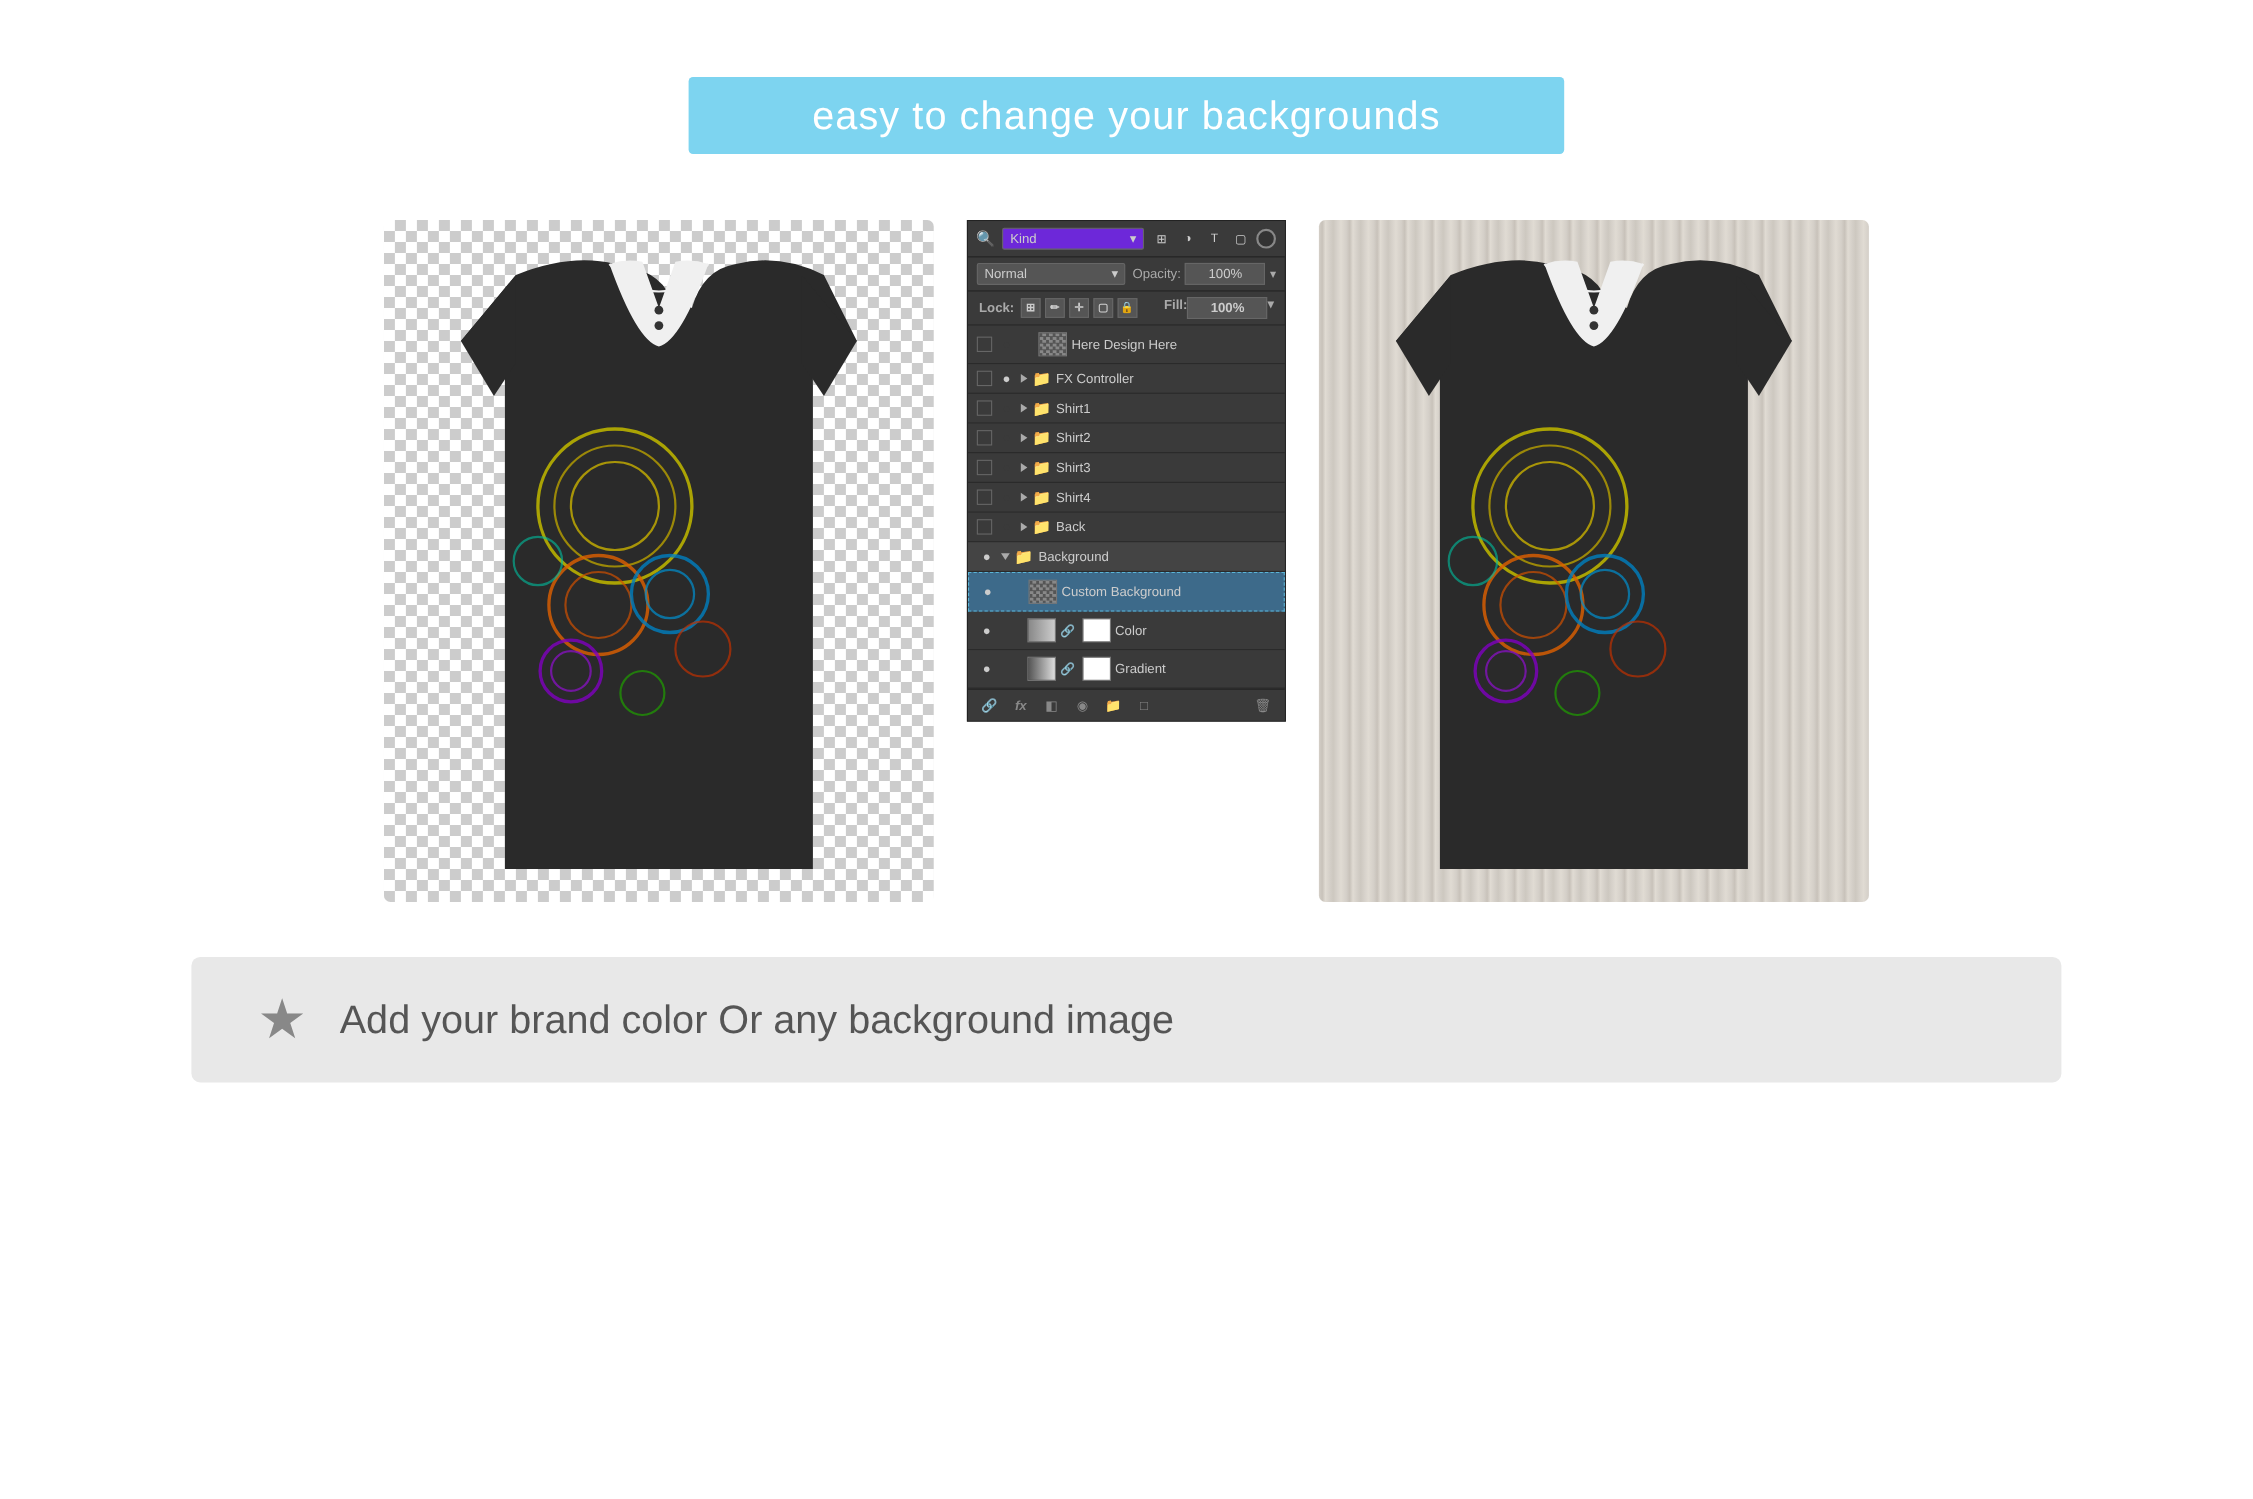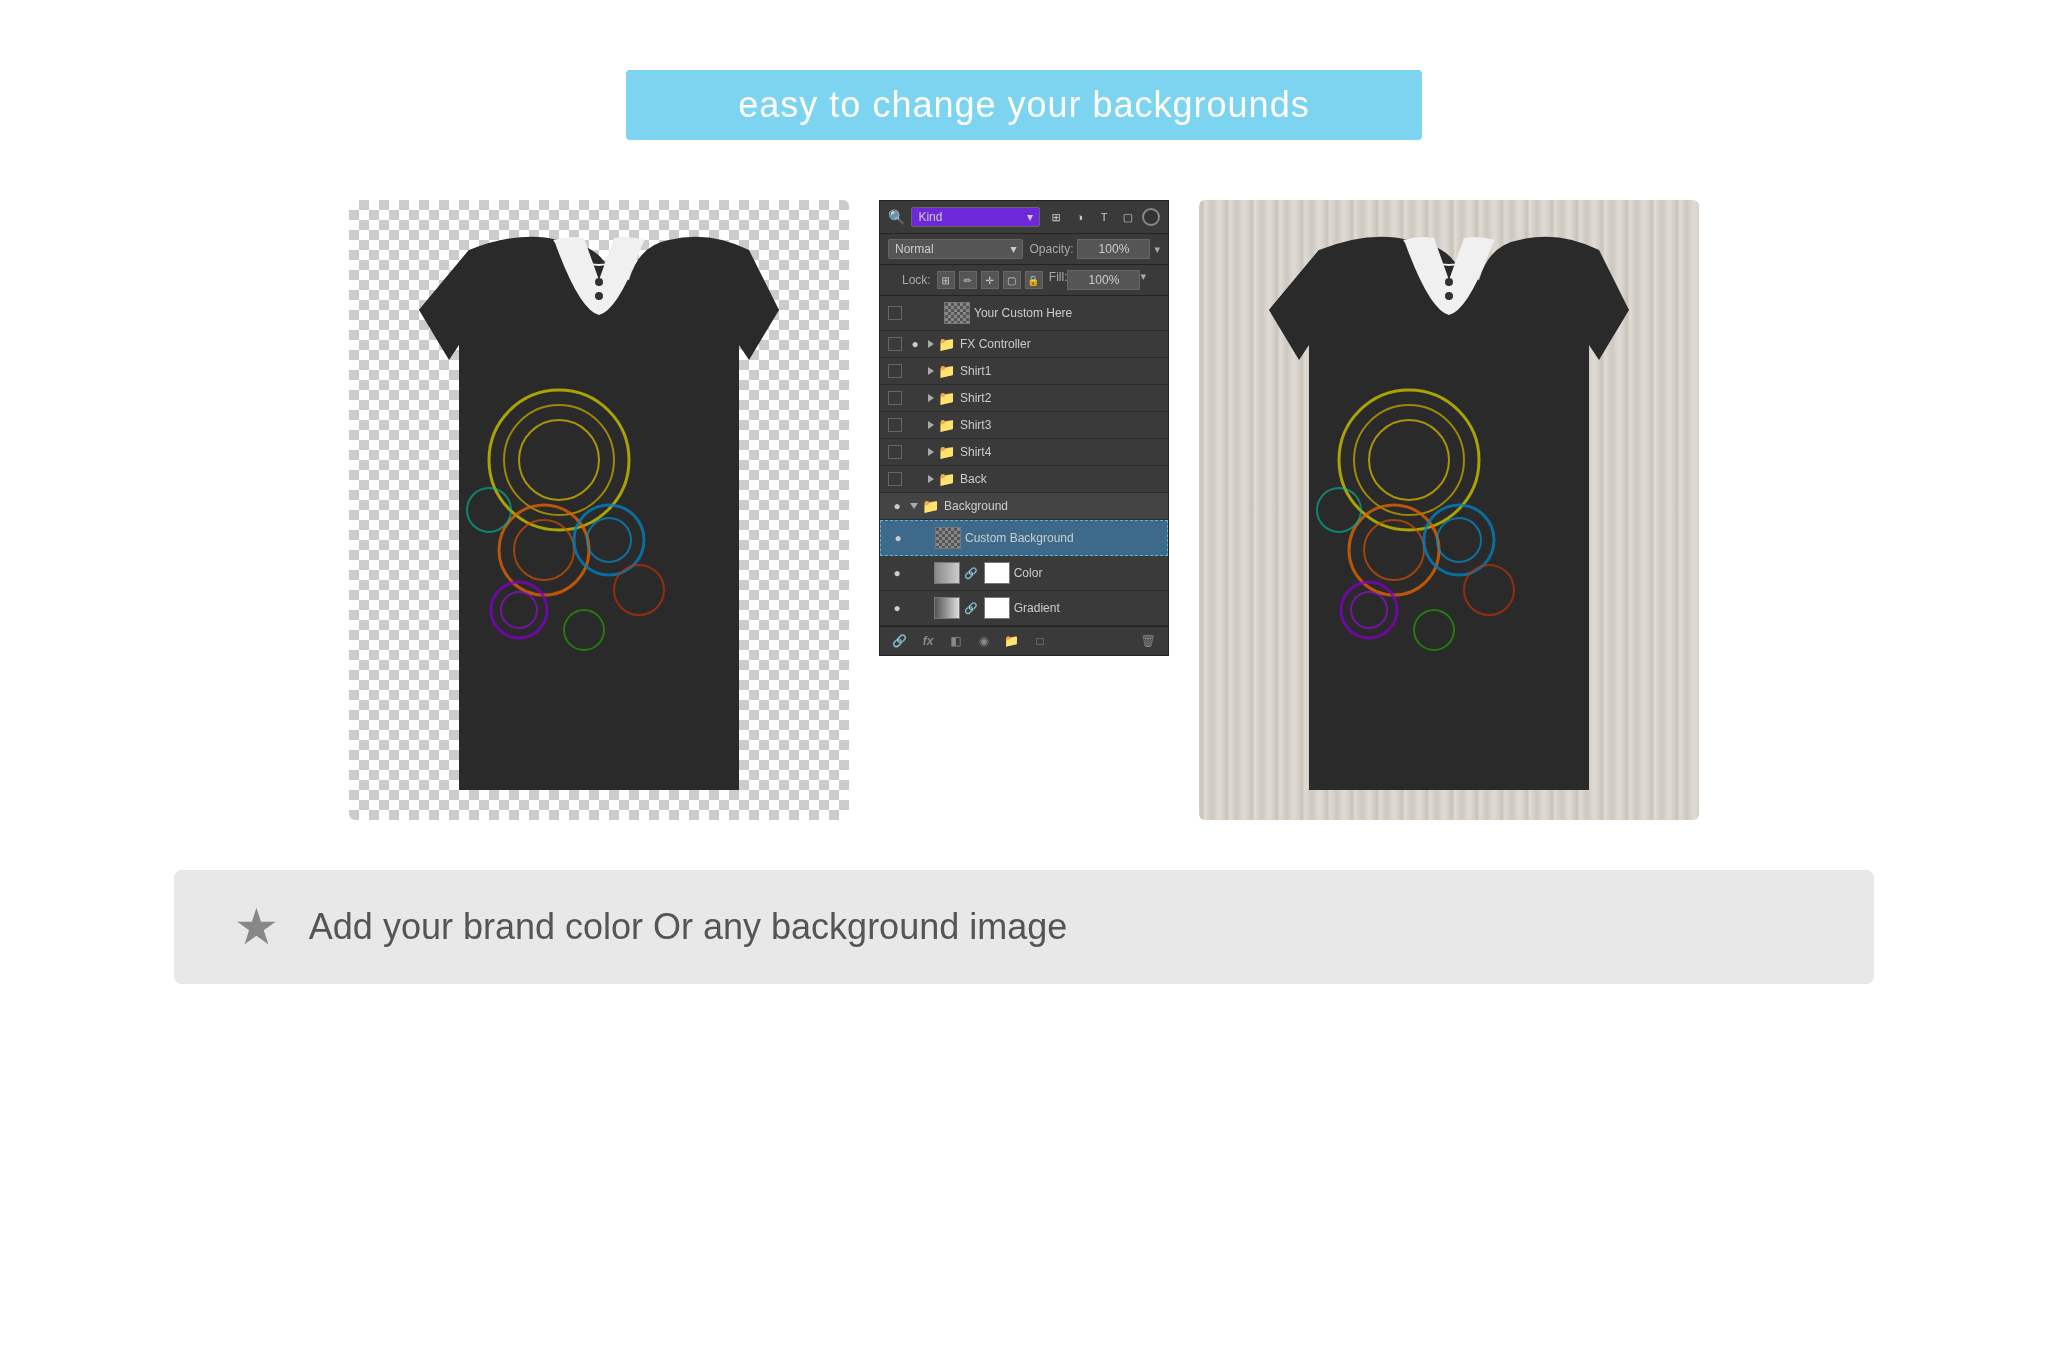--- a/index.html
+++ b/index.html
@@ -177,22 +177,23 @@
       padding: 2px 6px;
       font-size: 12px;
       width: 73px;
       text-align: center;
     }
 
     .ps-row-lock {
       display: flex;
       align-items: center;
       gap: 6px;
-      padding: 5px 22px;
+      padding: 5px 10px;
       border-bottom: 1px solid #222;
+      font-weight: bold;
     }
 
     .ps-lock-icons {
       display: flex;
       gap: 4px;
     }
 
     .ps-lock-icon {
       width: 18px;
       height: 18px;
@@ -487,21 +488,21 @@
 
       <div class="ps-layers">
 
         <div class="ps-layer">
           <div class="checkbox-empty"></div>
           <div class="ps-eye-icon" style="color:#3a3a3a;">●</div>
           <div class="ps-arrow"></div>
           <div class="ps-thumb">
             <div class="ps-thumb-checker"></div>
           </div>
-          <span class="ps-layer-name">Your Custom Here</span>
+          <span class="ps-layer-name">Here Design Here</span>
         </div>
 
         <div class="ps-layer">
           <div class="checkbox-empty"></div>
           <div class="ps-eye-icon visible">●</div>
           <span class="chevron-right"></span>
           <div class="ps-folder-icon" style="color:#8cb4d0;">📁</div>
           <span class="ps-layer-name">FX Controller</span>
         </div>
 

